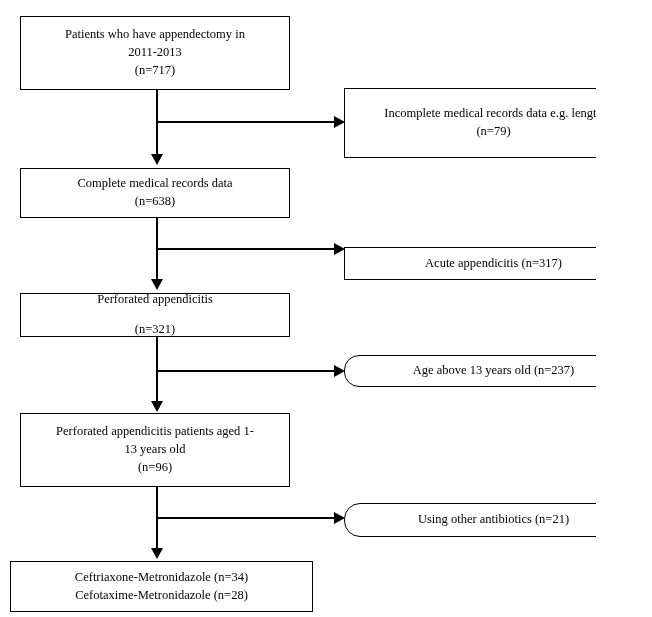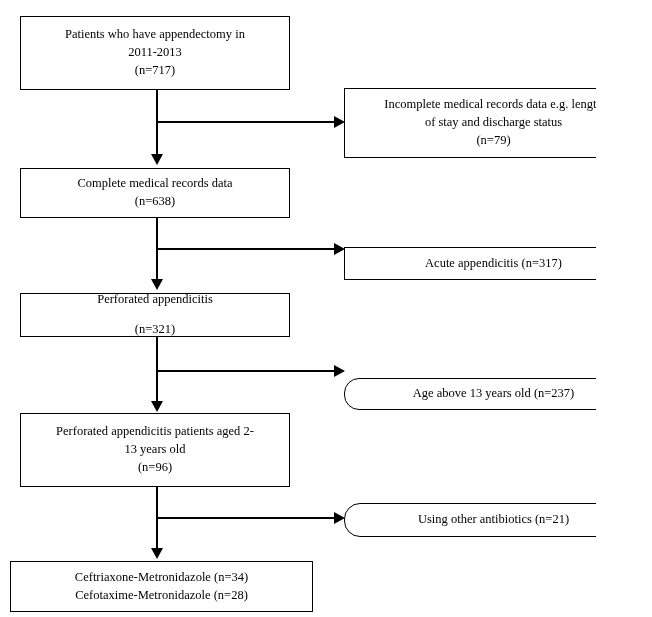--- a/index.html
+++ b/index.html
@@ -78,21 +78,20 @@
     <span class="line">(n=717)</span>
   </div>
 
   <div class="vline" style="left:156px; top:90px; height:65px;"></div>
   <div class="arrow-down" style="left:151px; top:154px;"></div>
   <div class="hline" style="left:157px; top:121px; width:178px;"></div>
   <div class="arrow-right" style="left:334px; top:116px;"></div>
 
   <div class="box" style="left:344px; top:88px; width:299px; height:70px;">
     <span class="line"><span>Incomplete medical records data </span><span class="ital">e.g.</span><span> length</span></span>
-    <span class="line">of stay and discharge status</span>
     <span class="line">(n=79)</span>
   </div>
 
   <div class="box" style="left:20px; top:168px; width:270px; height:50px;">
     <span class="line">Complete medical records data</span>
     <span class="line">(n=638)</span>
   </div>
 
   <div class="vline" style="left:156px; top:218px; height:62px;"></div>
   <div class="arrow-down" style="left:151px; top:279px;"></div>
@@ -106,26 +105,26 @@
   <div class="box" style="left:20px; top:293px; width:270px; height:44px;gap:12px;">
     <span class="line">Perforated appendicitis</span>
     <span class="line">(n=321)</span>
   </div>
 
   <div class="vline" style="left:156px; top:337px; height:65px;"></div>
   <div class="arrow-down" style="left:151px; top:401px;"></div>
   <div class="hline" style="left:157px; top:370px; width:178px;"></div>
   <div class="arrow-right" style="left:334px; top:365px;"></div>
 
-  <div class="box" style="left:344px; top:378px; width:299px; height:32px;border-radius:15px;">
+  <div class="box" style="left:344px; top:355px; width:299px; height:32px;border-radius:15px;">
     <span class="line">Age above 13 years old (n=237)</span>
   </div>
 
   <div class="box" style="left:20px; top:413px; width:270px; height:74px;">
-    <span class="line">Perforated appendicitis patients aged  2-</span>
+    <span class="line">Perforated appendicitis patients aged  1-</span>
     <span class="line">13 years old</span>
     <span class="line">(n=96)</span>
   </div>
 
   <div class="vline" style="left:156px; top:487px; height:62px;"></div>
   <div class="arrow-down" style="left:151px; top:548px;"></div>
   <div class="hline" style="left:157px; top:517px; width:178px;"></div>
   <div class="arrow-right" style="left:334px; top:512px;"></div>
 
   <div class="box" style="left:344px; top:503px; width:299px; height:34px;border-radius:16px;">

